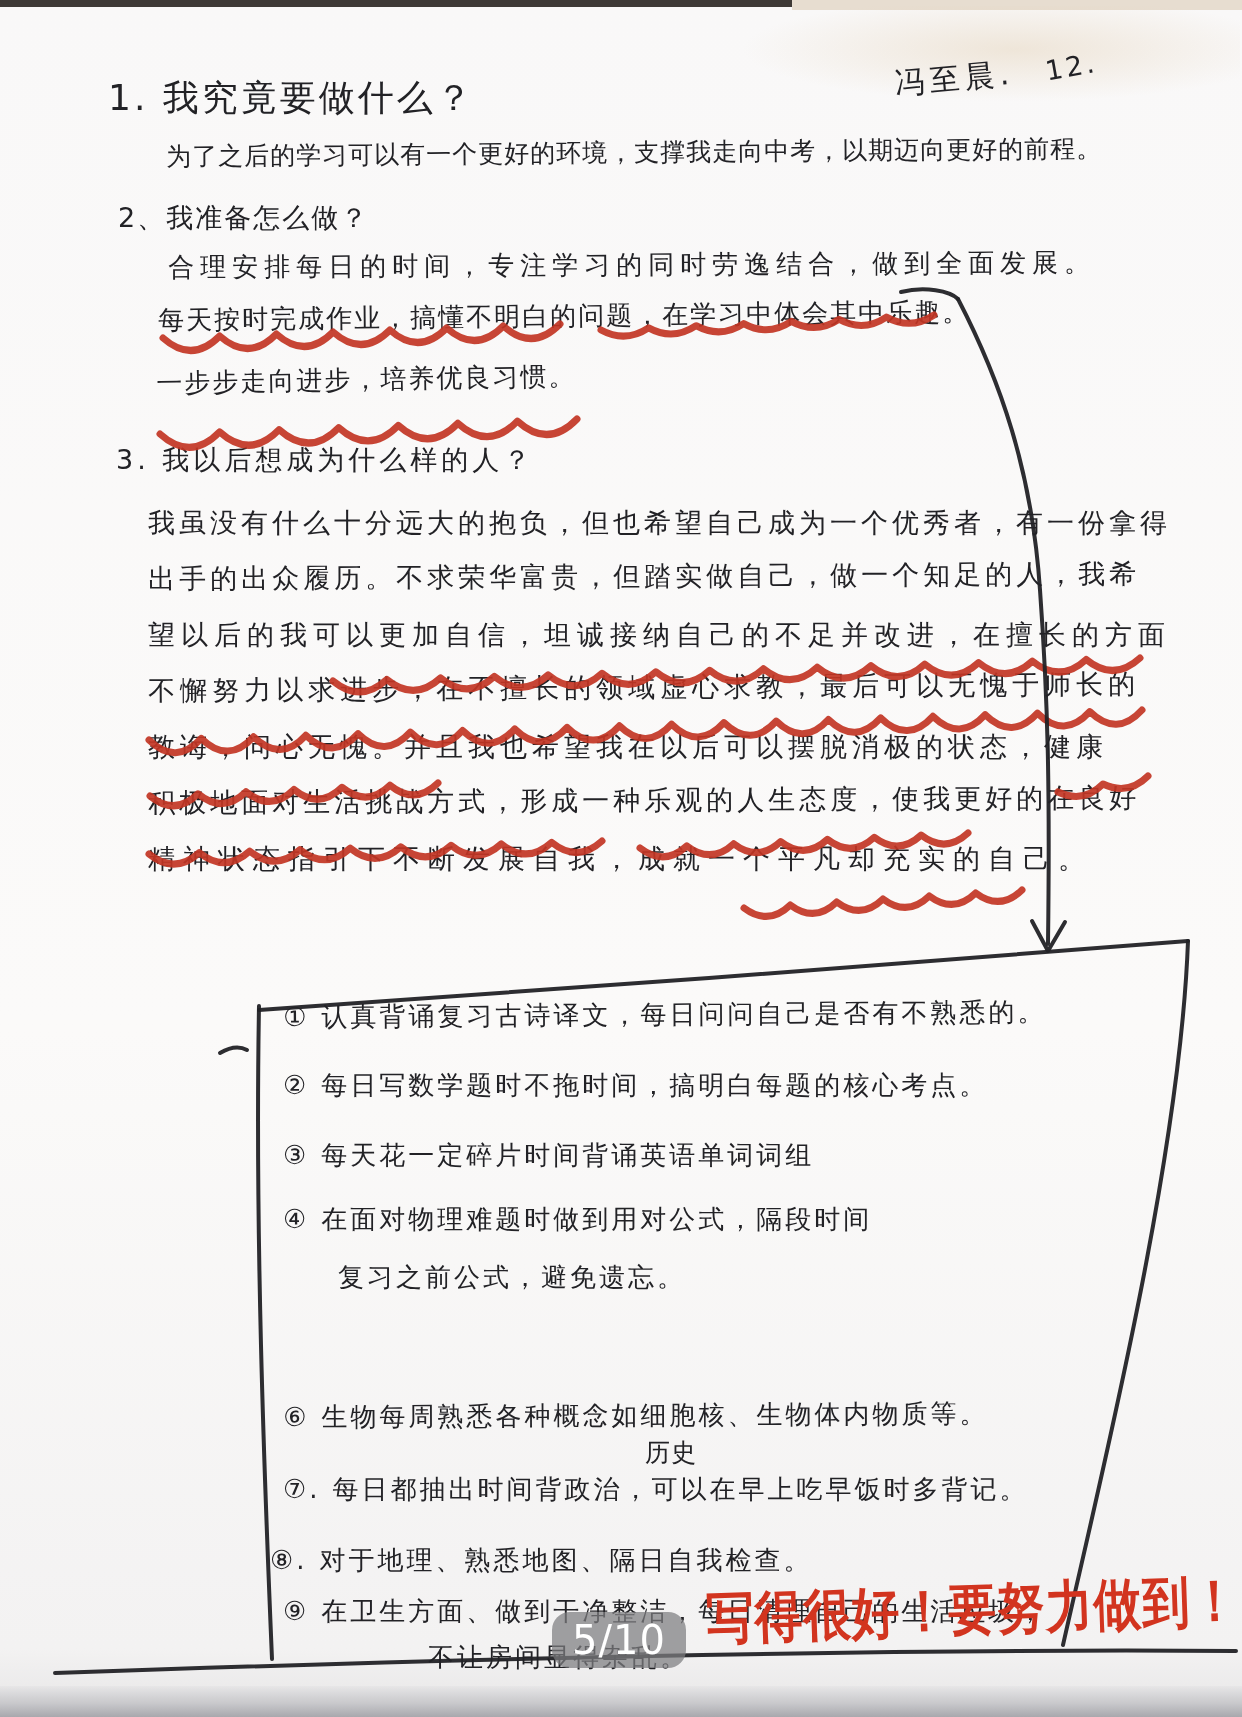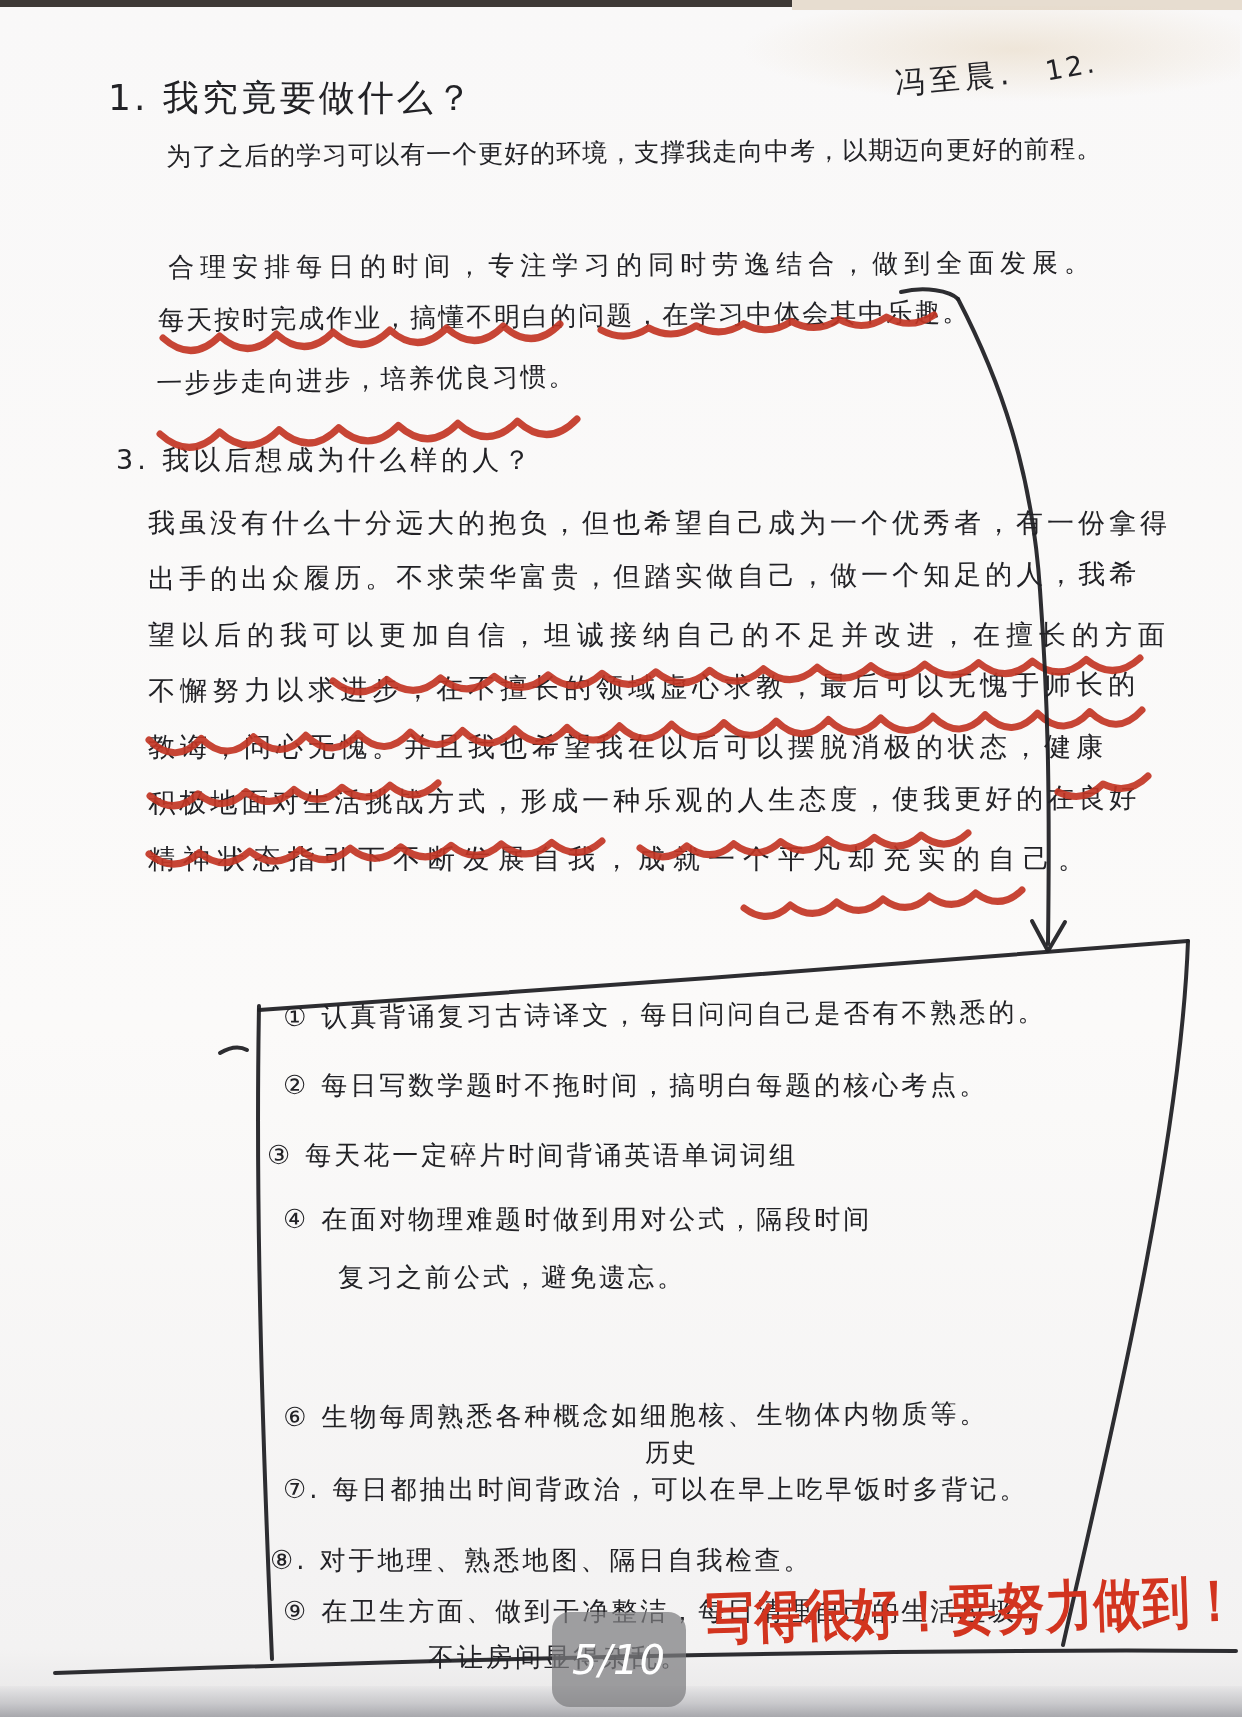--- a/index.html
+++ b/index.html
@@ -20,62 +20,63 @@
     transform-origin:left top;z-index:2;font-size:26px;letter-spacing:3px;
   }
   .hw .marker{display:inline-block;margin-right:12px;}
   #marks{position:absolute;left:0;top:0;z-index:3;pointer-events:none;}
   .comment{
     position:absolute;z-index:4;color:var(--comment,#d2341f);font-weight:bold;
     font-size:56px;letter-spacing:1px;transform:rotate(-2deg) scaleX(.85);
     transform-origin:left top;white-space:nowrap;
   }
   .badge{
-    position:absolute;left:552px;top:1612px;width:134px;height:95px;z-index:6;
+    position:absolute;left:552px;top:1612px;width:134px;height:56px;z-index:6;
     background:var(--overlay,rgba(125,125,128,.72));border-radius:18px;
-    display:flex;align-items:center;justify-content:center;font-style:italic;
+    display:flex;align-items:center;justify-content:center;
   }
   .badge span{color:#fff;font-size:40px;letter-spacing:1px;}
 </style>
 </head>
 <body>
 
 <div class="photo">
 
   <div class="edge-top-dark"></div>
   <div class="edge-top-cream"></div>
   <div class="blotch"></div>
   <div class="edge-bottom"></div>
 
   <div class="hw" style="left:893px;top:64px;font-size:30px;letter-spacing:5px;transform:rotate(-5deg);">冯至晨.</div>
   <div class="hw" style="left:1043px;top:56px;font-size:27px;transform:rotate(-10deg);">12.</div>
 
   <div class="hw" style="left:108px;top:74px;font-size:36px;">1. 我究竟要做什么？</div>
   <div class="hw" style="left:166px;top:140px;font-size:25px;letter-spacing:1px;transform:rotate(-0.5deg);">为了之后的学习可以有一个更好的环境，支撑我走向中考，以期迈向更好的前程。</div>
 
+  <div class="hw" style="left:118px;top:200px;font-size:27px;letter-spacing:2px;">2、我准备怎么做？</div>
   <div class="hw" style="left:168px;top:250px;font-size:26px;letter-spacing:6px;transform:rotate(-0.3deg);">合理安排每日的时间，专注学习的同时劳逸结合，做到全面发展。</div>
   <div class="hw" style="left:158px;top:303px;font-size:26px;letter-spacing:2px;transform:rotate(-0.6deg);">每天按时完成作业，搞懂不明白的问题，在学习中体会其中乐趣。</div>
   <div class="hw" style="left:156px;top:366px;font-size:26px;letter-spacing:2px;transform:rotate(-1deg);">一步步走向进步，培养优良习惯。</div>
 
   <div class="hw" style="left:116px;top:442px;font-size:27px;letter-spacing:4px;">3. 我以后想成为什么样的人？</div>
   <div class="hw" style="left:148px;top:505px;font-size:27px;letter-spacing:4px;">我虽没有什么十分远大的抱负，但也希望自己成为一个优秀者，有一份拿得</div>
   <div class="hw" style="left:148px;top:561px;font-size:27px;letter-spacing:4px;transform:rotate(-0.3deg);">出手的出众履历。不求荣华富贵，但踏实做自己，做一个知足的人，我希</div>
   <div class="hw" style="left:148px;top:617px;font-size:27px;letter-spacing:6px;">望以后的我可以更加自信，坦诚接纳自己的不足并改进，在擅长的方面</div>
   <div class="hw" style="left:148px;top:673px;font-size:27px;letter-spacing:5px;transform:rotate(-0.4deg);">不懈努力以求进步，在不擅长的领域虚心求教，最后可以无愧于师长的</div>
   <div class="hw" style="left:148px;top:729px;font-size:27px;letter-spacing:5px;">教诲，问心无愧。并且我也希望我在以后可以摆脱消极的状态，健康</div>
   <div class="hw" style="left:148px;top:785px;font-size:27px;letter-spacing:4px;transform:rotate(-0.3deg);">积极地面对生活挑战方式，形成一种乐观的人生态度，使我更好的在良好</div>
   <div class="hw" style="left:148px;top:841px;font-size:27px;letter-spacing:8px;">精神状态指引下不断发展自我，成就一个平凡却充实的自己。</div>
 
   <div class="hw item" style="left:283px;top:1000px;transform:rotate(-0.4deg);">
     <span class="marker">①</span><span>认真背诵复习古诗译文，每日问问自己是否有不熟悉的。</span>
   </div>
   <div class="hw item" style="left:283px;top:1068px;">
     <span class="marker">②</span><span>每日写数学题时不拖时间，搞明白每题的核心考点。</span>
   </div>
-  <div class="hw item" style="left:267px;top:1138px;">
+  <div class="hw item" style="left:283px;top:1138px;">
     <span class="marker">③</span><span>每天花一定碎片时间背诵英语单词词组</span>
   </div>
   <div class="hw" style="left:338px;top:1260px;">复习之前公式，避免遗忘。</div>
   <div class="hw item" style="left:283px;top:1202px;">
     <span class="marker">④</span><span>在面对物理难题时做到用对公式，隔段时间</span>
   </div>
   <div class="hw item" style="left:283px;top:1400px;transform:rotate(-0.3deg);">
     <span class="marker">⑥</span><span>生物每周熟悉各种概念如细胞核、生物体内物质等。</span>
   </div>
   <div class="hw" style="left:645px;top:1436px;font-size:25px;letter-spacing:1px;">历史</div>

